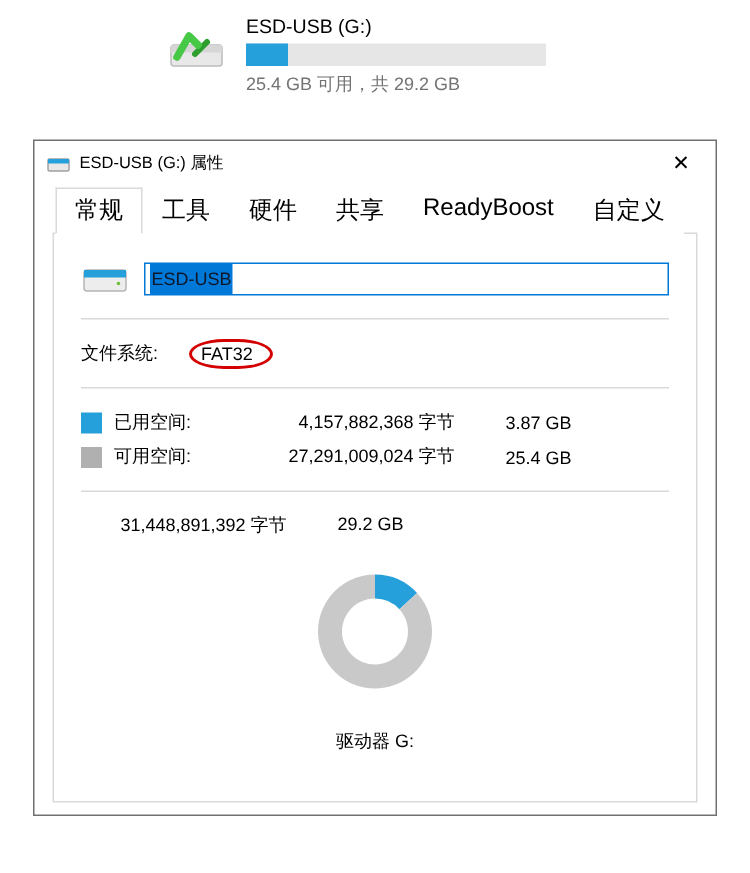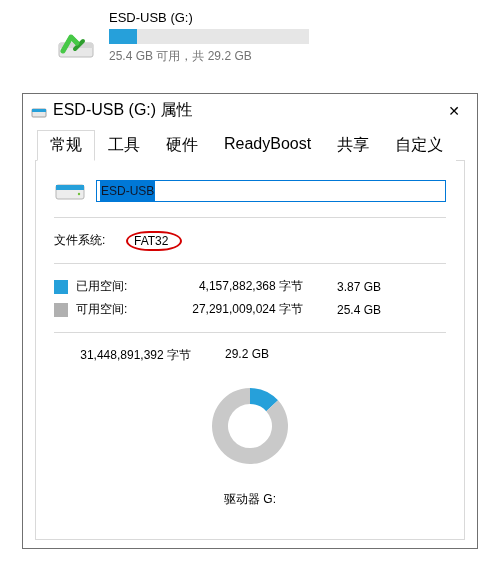--- a/index.html
+++ b/index.html
@@ -8,22 +8,22 @@
     font-family: "Microsoft YaHei", "Segoe UI", Tahoma, sans-serif;
     font-size: 12px;
     background: #fff;
     color: #000;
     width: 500px;
   }
 
   
   .drive-display {
     display: flex;
-    align-items: flex-end;
-    padding: 10px 0 0 55px;
+    align-items: flex-start;
+    padding: 10px 0 0 110px;
     gap: 12px;
   }
   .drive-icon {
     width: 42px;
     height: 42px;
     position: relative;
   }
   .drive-info { flex: 1; }
   .drive-name { font-size: 13px; margin-bottom: 4px; color: #000; }
   .progress-bar {
@@ -48,21 +48,21 @@
   .titlebar {
     display: flex;
     align-items: center;
     padding: 6px 8px 8px 8px;
   }
   .titlebar-icon {
     width: 16px;
     height: 16px;
     margin-right: 6px;
   }
-  .titlebar-text { flex: 1; font-size: 16px; }
+  .titlebar-text { flex: 1; font-size: 11px; }
   .titlebar-close {
     width: 30px;
     text-align: center;
     font-size: 14px;
     color: #000;
     cursor: default;
   }
 
   .dialog-body {
     padding: 0 12px 8px 12px;
@@ -200,22 +200,22 @@
     </span>
     <span class="titlebar-text">ESD-USB (G:) 属性</span>
     <span class="titlebar-close">✕</span>
   </div>
 
   <div class="dialog-body">
     <div class="tab-strip">
       <div class="tab active">常规</div>
       <div class="tab">工具</div>
       <div class="tab">硬件</div>
+      <div class="tab">共享</div>
       <div class="tab">ReadyBoost</div>
-      <div class="tab">共享</div>
       <div class="tab">自定义</div>
     </div>
 
     <div class="tab-panel">
 
       <div class="name-row">
         <span class="small-drive-icon">
           <svg viewBox="0 0 32 24" width="32" height="24">
             <rect x="2" y="6" width="28" height="14" rx="2" fill="#ededed" stroke="#b5b5b5"></rect>
             <rect x="2" y="6" width="28" height="5" fill="#26a0da"></rect>

